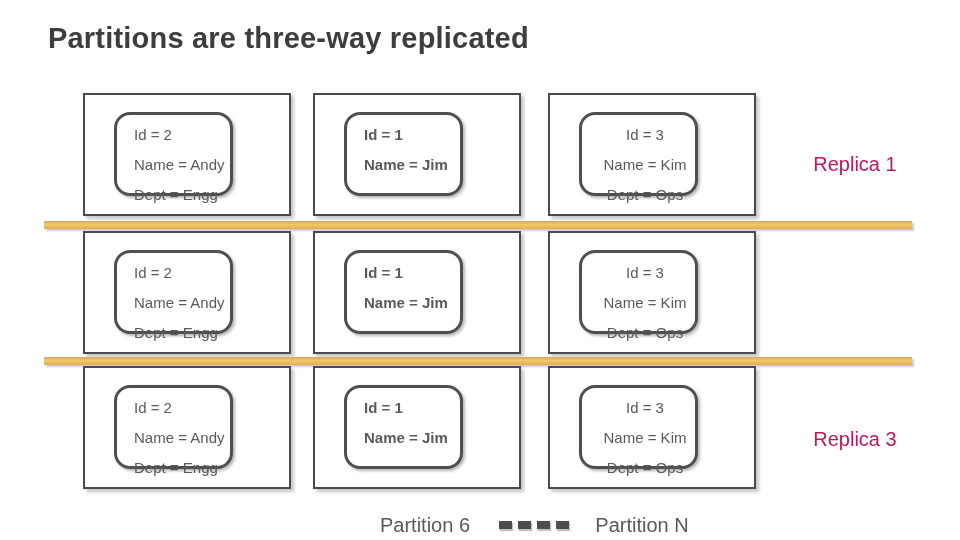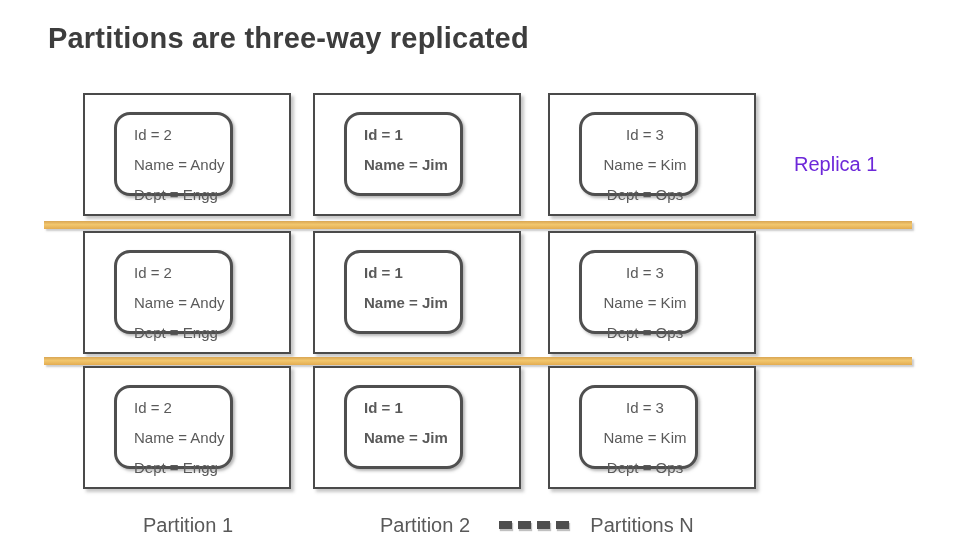--- a/index.html
+++ b/index.html
@@ -49,23 +49,23 @@
     font-size: 15px;
     line-height: 22px;
     color: #5a5a5a;
     margin-top: 8px;
   }
   .record .line { display: block; white-space: nowrap; }
   .replica-label {
     position: absolute;
     left: 782px;
     width: 130px;
-    text-align: left;
+    text-align: center;
     font-size: 20px;
-    color: #6d28d9;
+    color: #be185d;
   }
   .rl0 { top: 141px; }
   .rl1 { top: 273px; }
   .rl2 { top: 416px; }
   .divider {
     position: absolute;
     left: 36px;
     width: 868px;
     height: 5px;
     background: linear-gradient(180deg, #d9a654 0%, #f2c76e 45%, #e3ac51 100%);
@@ -165,24 +165,24 @@
       <span class="line">Name = Jim</span>
     </div>
   </div>
   <div class="box r2 c2">
     <div class="record">
       <span class="line">Id = 3</span>
       <span class="line">Name = Kim</span>
       <span class="line">Dept = Ops</span>
     </div>
   </div>
+  <div class="replica-label rl2">Replica 3</div>
 
-  <div class="partition-label pl0">Partition 1</div>
-  <div class="partition-label pl1">Partition 2</div>
+  <div class="partition-label pl1">Partition 6</div>
   <div class="dashes">
     <div class="dash"></div>
     <div class="dash"></div>
     <div class="dash"></div>
     <div class="dash"></div>
   </div>
-  <div class="partition-label pl2">Partitions N</div>
+  <div class="partition-label pl2">Partition N</div>
 
 </div>
 
 </body></html>

